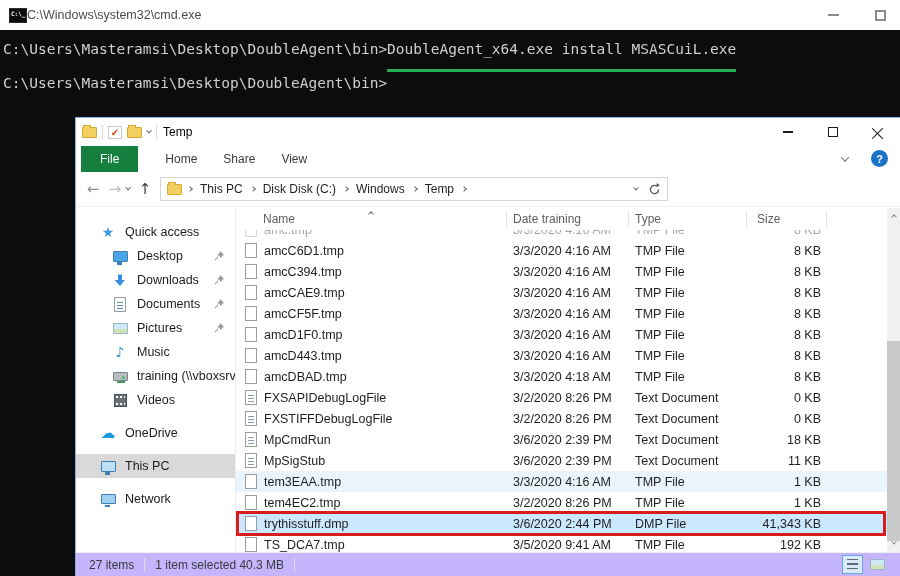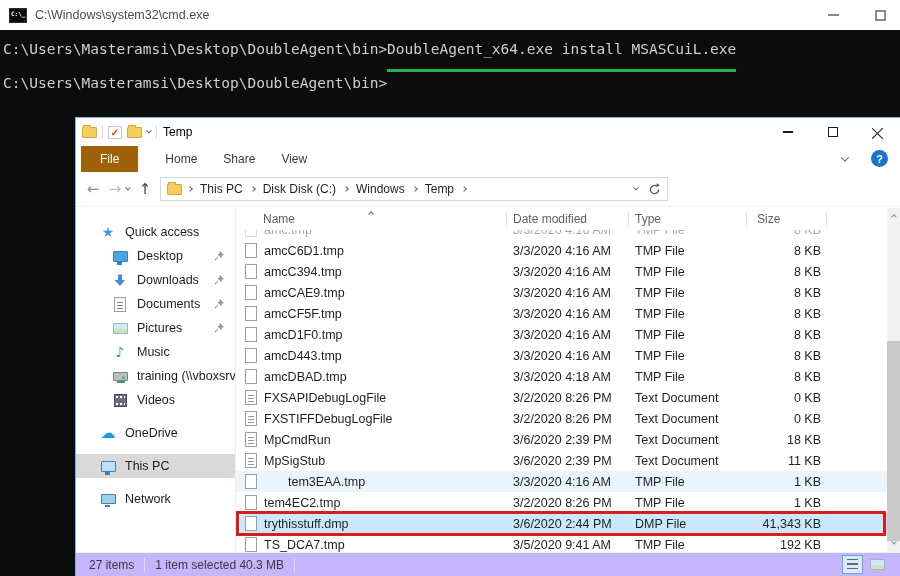--- a/index.html
+++ b/index.html
@@ -5,21 +5,21 @@
   * { box-sizing: border-box; margin: 0; padding: 0; }
   html,body { width:900px; height:576px; }
   body {
     position:relative; overflow:hidden; background:#0c0c0c;
     font-family:"Liberation Sans", sans-serif;
   }
   
   .cmd-titlebar { position:absolute; top:0; left:0; right:0; height:30px; background:#ffffff; display:flex; align-items:center; }
   .cmd-icon { width:18px; height:15px; margin-left:9px; background:#0c0c0c; border:1px solid #2a2a2a; color:#fff;
               font:bold 6px "DejaVu Sans Mono", monospace; display:flex; align-items:flex-start; justify-content:flex-start; padding:1px; }
-  .cmd-title { margin-left:8px; font-size:12.5px; color:#4c4c4c; }
+  .cmd-title { font-size:12.5px; color:#4c4c4c; }
   .cmd-btn { position:absolute; top:0; width:34px; height:30px; display:flex; align-items:center; justify-content:center; }
   .cmd-btn.min { right:50px; } .cmd-btn.max { right:3px; }
   .glyph-min { width:11px; height:2px; background:#8a8a8a; }
   .glyph-max { width:11px; height:11px; border:2px solid #8a8a8a; }
   .cmd-line { position:absolute; left:3px; font-family:"DejaVu Sans Mono", monospace; font-size:14.5px; color:#cfcfcf; white-space:pre; }
   .cmd-line.l1 { top:41px; } .cmd-line.l2 { top:75px; }
   .u-green { border-bottom:3px solid #27b052; padding-bottom:12px; }
 
   
   .explorer { position:absolute; left:75px; top:117px; width:825px; height:459px; background:#fff;
@@ -40,21 +40,21 @@
   .win-btn { position:absolute; top:0; width:45px; height:28px; display:flex; align-items:center; justify-content:center; }
   .win-btn.close { right:0; } .win-btn.max { right:45px; } .win-btn.min { right:90px; }
   .wg-min { width:10px; height:1.5px; background:#1a1a1a; }
   .wg-max { width:10px; height:10px; border:1.2px solid #1a1a1a; }
   .wg-close { position:relative; width:12px; height:12px; }
   .wg-close::before, .wg-close::after { content:''; position:absolute; left:5.5px; top:0; width:1.4px; height:15px; background:#1a1a1a; }
   .wg-close::before { transform:rotate(45deg); } .wg-close::after { transform:rotate(-45deg); }
   
   .ex-tabs { height:26px; display:flex; align-items:stretch; position:relative; }
   .tab { display:flex; align-items:center; font-size:12px; color:#3b3b3b; padding:0 13px; }
-  .tab.file { background:#a16207; color:#fff; padding:0 19px; margin-left:5px; margin-right:14px; }
+  .tab.file { background:#15803d; color:#fff; padding:0 19px; margin-left:5px; margin-right:14px; }
   .ribbon-chev { position:absolute; right:52px; top:10px; }
   .help-btn { position:absolute; right:12px; top:4px; width:17px; height:17px; border-radius:50%; background:#1a73c9; color:#fff;
               font-size:11px; font-weight:bold; display:flex; align-items:center; justify-content:center; }
   
   .ex-addr { height:35px; display:flex; align-items:center; padding:0 6px; border-bottom:1px solid #efefef; }
   .nav-arrow { font-family:"DejaVu Sans", sans-serif; font-size:15px; width:22px; text-align:center; }
   .nav-arrow.back { color:#8f8f8f; } .nav-arrow.fwd { color:#bdbdbd; } .nav-arrow.up { color:#3d3d3d; }
   .addr-caret { margin:0 4px 0 0; }
   .addr-box { height:24px; width:508px; border:1px solid #d6d6d6; display:flex; align-items:center; padding:0 6px; font-size:12px; color:#1f1f1f; margin-left:4px; }
   .crumb { padding:0 2px; white-space:nowrap; }
@@ -100,21 +100,21 @@
   .h-caret { position:absolute; left:133px; top:3px; }
   .hsep { position:absolute; top:3px; width:1px; height:16px; background:#e3e3e3; }
   .fl-rows { position:absolute; top:22px; left:0; right:0; bottom:0; overflow:hidden; }
   .frow { height:21px; display:flex; align-items:center; position:relative; font-size:12.5px; color:#1f1f1f; }
   .frow .fi { margin-left:9px; flex:none; }
   .frow .fc.name { margin-left:7px; white-space:nowrap; }
   .frow .fc.date { position:absolute; left:277px; }
   .frow .fc.type { position:absolute; left:399px; }
   .frow .fc.size { position:absolute; left:495px; width:90px; text-align:right; }
   .frow.partial { margin-top:-11px; opacity:.4; }
-  .frow.hover { background:#e9f4fd;gap:24px; }
+  .frow.hover { background:#e9f4fd; }
   .frow.selected { background:#cce8ff; }
   .red-box { position:absolute; left:0; right:1px; top:-2px; bottom:-2px; border:3px solid #d61c1c; z-index:6; pointer-events:none; }
   
   .scrollbar { width:13px; background:#f1f1f1; position:relative; flex:none; }
   .sb-arrow { position:absolute; left:0; right:0; height:14px; display:flex; align-items:center; justify-content:center; }
   .sb-arrow.top { top:2px; } .sb-arrow.bot { bottom:2px; }
   .sb-arrow .chev { border-color:#8a8a8a; }
   .sb-thumb { position:absolute; left:0; right:0; top:133px; height:200px; background:#c9c9c9; }
   
   .ex-status { position:absolute; bottom:0; left:0; right:0; height:24px; display:flex; align-items:center; font-size:12px; color:#3a3a3a; background:#c4b5fd; border-top:1px solid #f0f0f0; }
@@ -281,21 +281,21 @@
             <span class="net-ic"></span>
           </span>
         <span class="lbl">Network</span>
       </div>
     </div>
 
     <div class="file-area">
       <div class="fl-header">
         <span class="chev up sm h-caret"></span>
         <span class="h-name">Name</span>
-        <span class="h-date">Date modified</span>
+        <span class="h-date">Date training</span>
         <span class="h-type">Type</span>
         <span class="h-size">Size</span>
         <div class="hsep" style="left:270px"></div>
         <div class="hsep" style="left:392px"></div>
         <div class="hsep" style="left:510px"></div>
         <div class="hsep" style="left:590px"></div>
       </div>
       <div class="fl-rows">
         <div class="frow partial">
           <span class="fi page-ic"></span>

